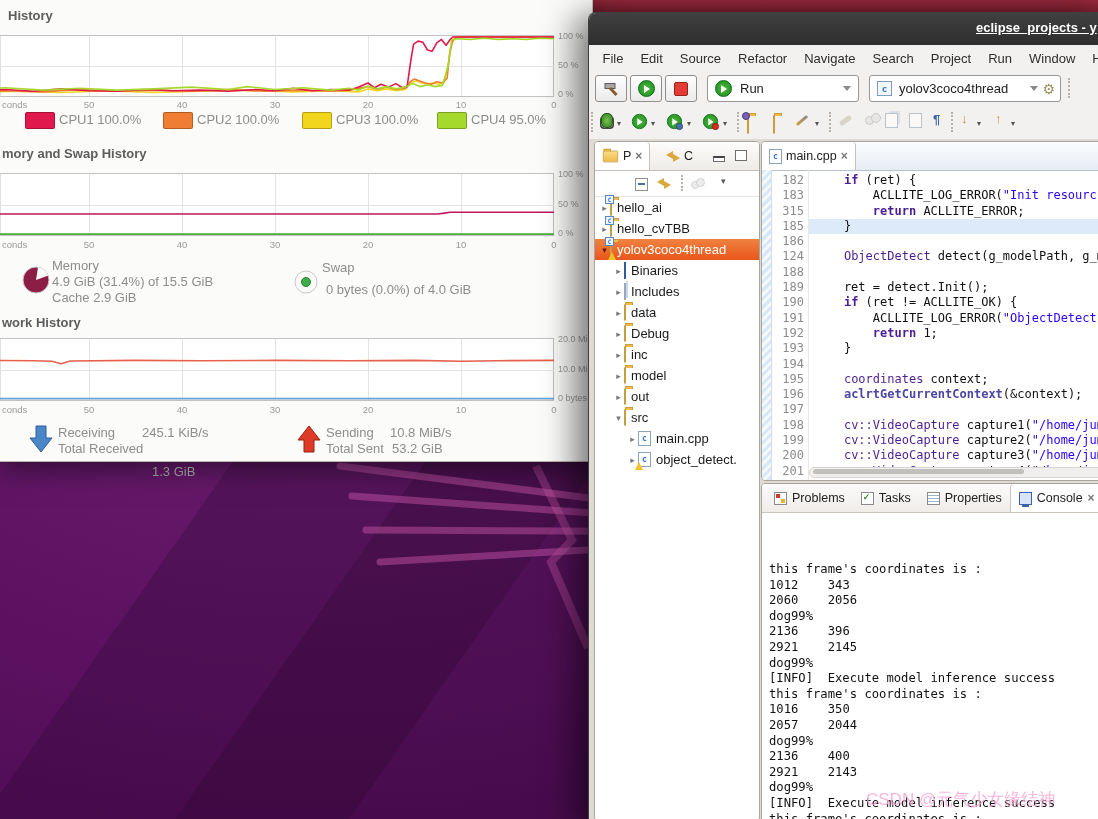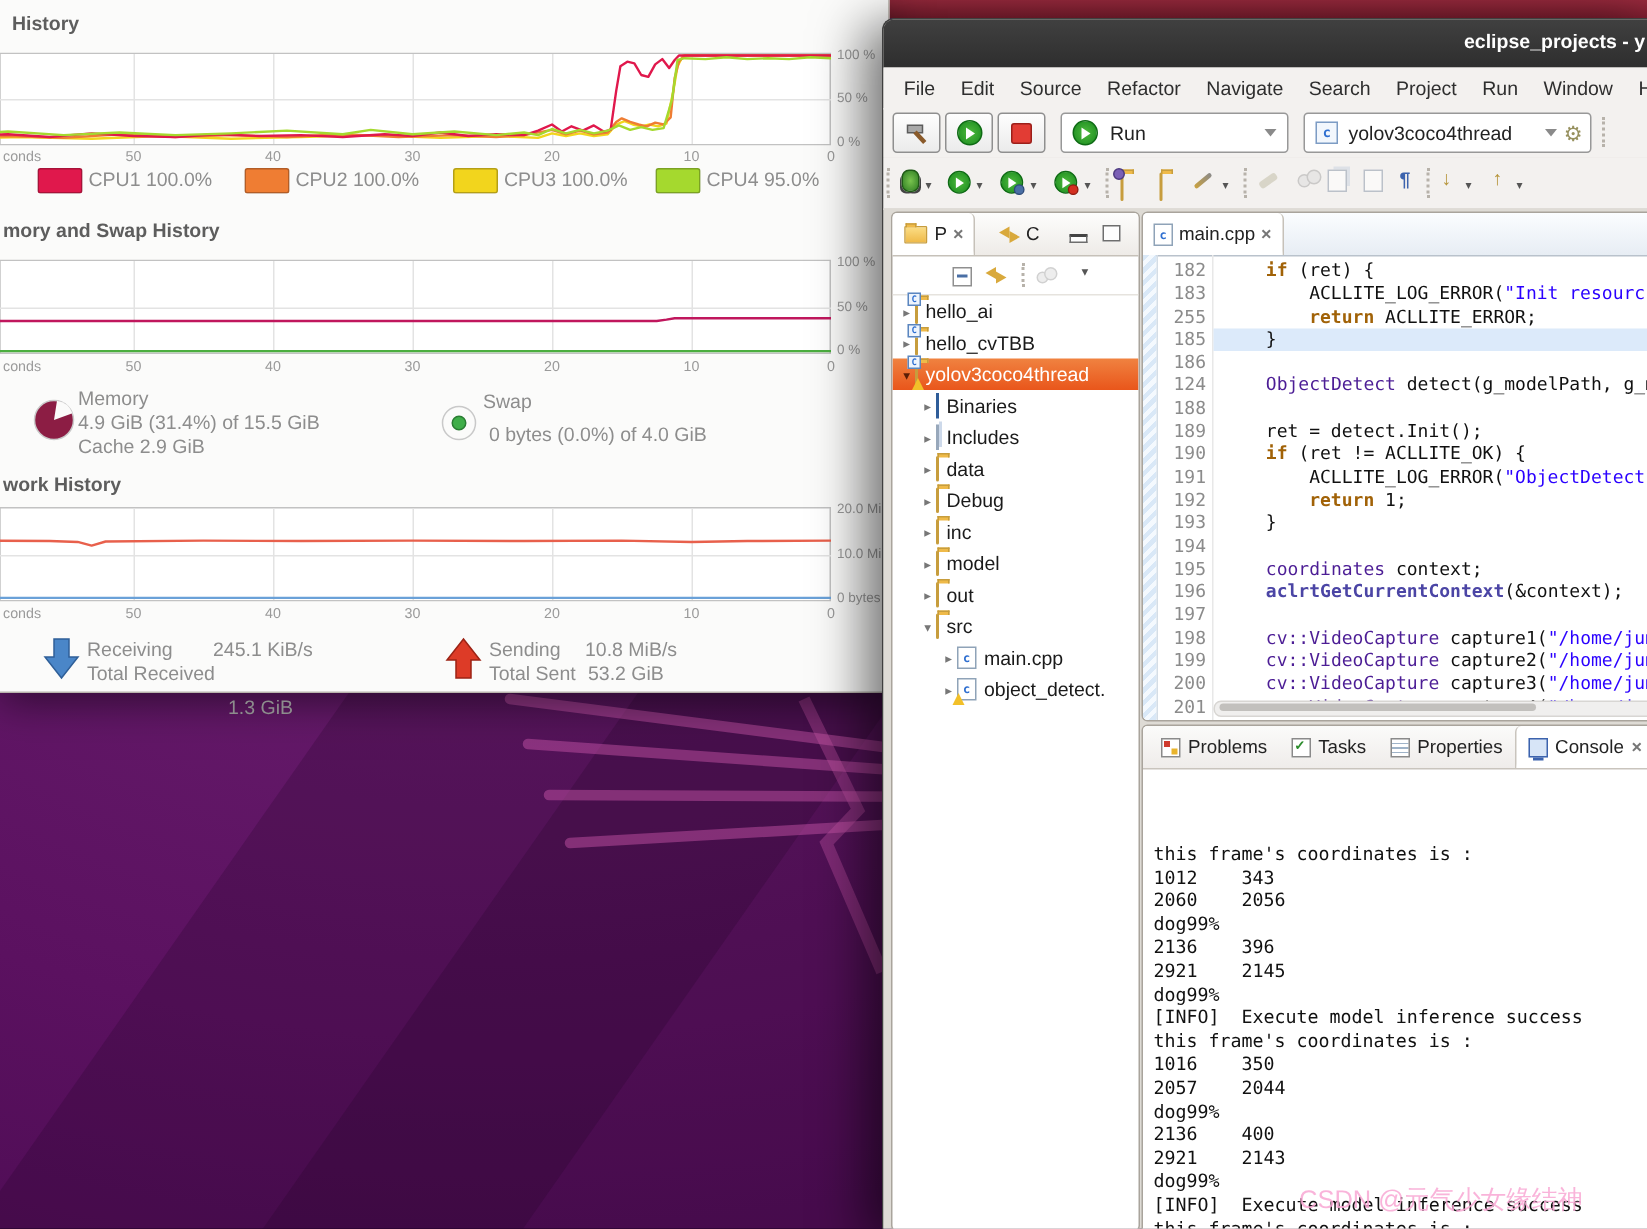--- a/index.html
+++ b/index.html
@@ -27,21 +27,21 @@
   .legend-item{position:absolute;height:18px;}
   .sw{position:absolute;width:28px;height:15px;border-radius:2px;border:1px solid rgba(0,0,0,.25);}
   .lg-label{position:absolute;left:34px;top:0;font-size:13px;color:#8d8d8d;white-space:nowrap;}
   .ml{position:absolute;font-size:13px;color:#8d8d8d;white-space:nowrap;}
   
   .eclipse{position:absolute;left:588px;top:12px;width:516px;height:812px;
     background:#e4e1dc;border:1px solid #3f3f3f;border-bottom:none;border-right:none;
     border-radius:8px 0 0 0;box-shadow:-12px 4px 34px rgba(0,0,0,.55);}
   .titlebar{position:absolute;left:0;top:0;right:0;height:32px;border-radius:7px 0 0 0;
     background:linear-gradient(#404040,#2e2e2e);}
-  .etitle{position:absolute;left:387px;top:7px;color:#fff;font-size:13px;font-weight:bold;white-space:nowrap;}
+  .etitle{position:absolute;left:387px;top:7px;color:#fff;font-size:13px;font-weight:bold;white-space:nowrap;text-decoration:underline;}
   .menubar{position:absolute;left:0;top:32px;right:0;height:27px;background:#f3f1ef;
     border-bottom:1px solid #dbd7d2;display:flex;align-items:center;padding-left:5px;}
   .menu-item{font-size:13px;color:#2e2e2e;padding:0 8.5px;white-space:nowrap;}
   .tb1{position:absolute;left:0;top:59px;right:0;height:33px;background:#f3f1ef;}
   .tbtn{position:absolute;top:3px;width:30px;height:25px;background:linear-gradient(#fefefe,#ebebeb);
     border:1px solid #8f8f8f;border-radius:3px;display:flex;align-items:center;justify-content:center;}
   .combo{position:absolute;top:3px;height:25px;background:#fff;border:1px solid #989898;border-radius:3px;
     display:flex;align-items:center;font-size:13px;color:#222;}
   .chev{width:0;height:0;border-left:4px solid transparent;border-right:4px solid transparent;
     border-top:5px solid #8a8a8a;margin-left:auto;margin-right:7px;}
@@ -114,21 +114,21 @@
   .etabbar{position:relative;height:28px;background:linear-gradient(#fbfdff,#e7edf4);border-bottom:1px solid #b9c2cc;}
   .ecode{position:absolute;left:0;top:28px;right:0;bottom:0;font:12px "DejaVu Sans Mono",monospace;}
   .ruler{position:absolute;left:0;top:0;bottom:0;width:9px;border-right:1px solid #d4dde6;
     background:repeating-linear-gradient(135deg,#d9e8f7 0 3px,#f4f9fe 3px 6px);}
   .gutter{position:absolute;left:10px;top:3px;width:32px;text-align:right;color:#8b8b8b;}
   .gutter div{height:15.3px;line-height:15.3px;}
   .gutterline{position:absolute;left:46px;top:0;bottom:0;width:1px;background:#e8e8e8;}
   .codelines{position:absolute;left:47px;right:0;top:3px;}
   .cl{height:15.3px;line-height:15.3px;white-space:pre;padding-left:6px;}
   .cl.hl{background:#dceafa;}
-  .k{color:#a16207;font-weight:bold;}
+  .k{color:#4c1d95;font-weight:bold;}
   .s{color:#2a00ff;}
   .t{color:#4c1d95;}
   .m{color:#4b45a5;font-weight:bold;}
   .p{color:#101010;}
   .hscroll{position:absolute;left:47px;right:2px;bottom:2px;height:9px;background:#f0efee;
     border:1px solid #d8d6d3;border-radius:5px;}
   .hscroll .thumb{position:absolute;left:3px;top:1px;height:5px;width:72%;background:#c2c0bd;border-radius:3px;}
   
   .ctabbar{position:relative;height:28px;background:linear-gradient(#fbfbfa,#efecea);
     border-bottom:1px solid #c9c4bd;display:flex;align-items:stretch;padding-left:4px;}
@@ -492,21 +492,21 @@
           <span class="i-page">c</span>
           <span>main.cpp</span>
           <span class="closex">×</span>
         </div>
       </div>
       <div class="ecode">
         <div class="ruler"></div>
         <div class="gutter" id="gutter">
             <div>182</div>
             <div>183</div>
-            <div>255</div>
+            <div>315</div>
             <div>185</div>
             <div>186</div>
             <div>124</div>
             <div>188</div>
             <div>189</div>
             <div>190</div>
             <div>191</div>
             <div>192</div>
             <div>193</div>
             <div>194</div>

